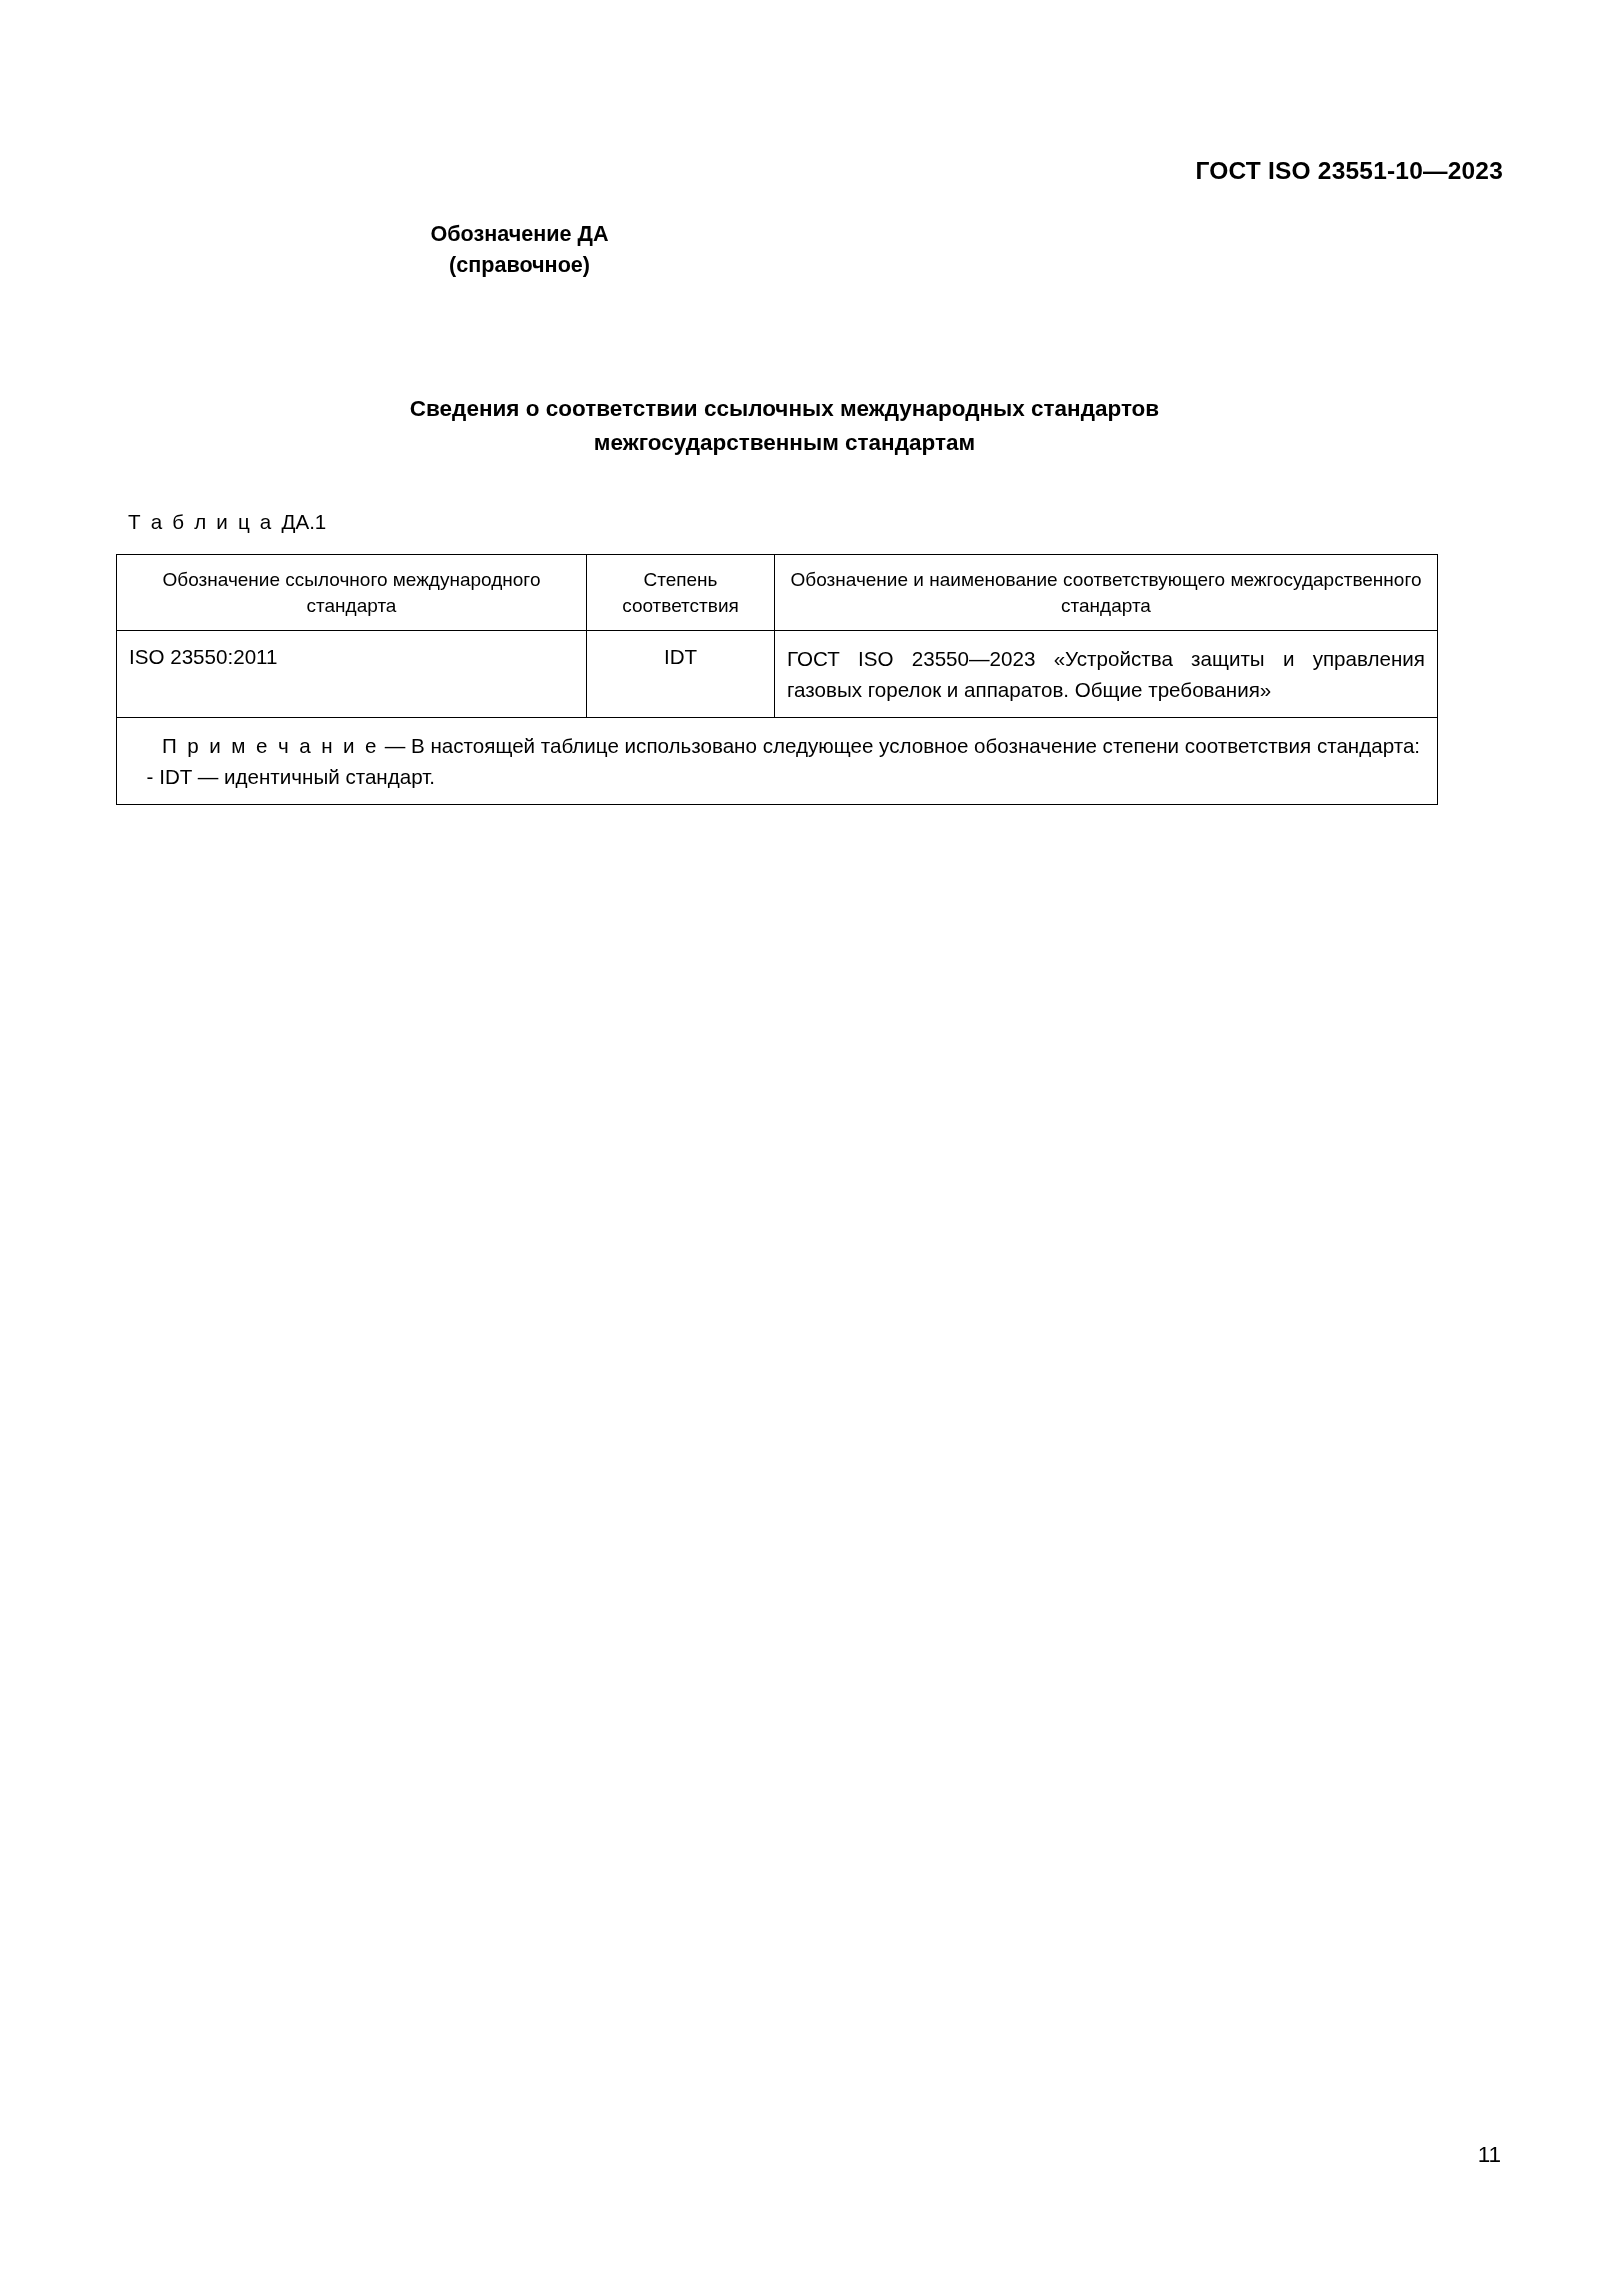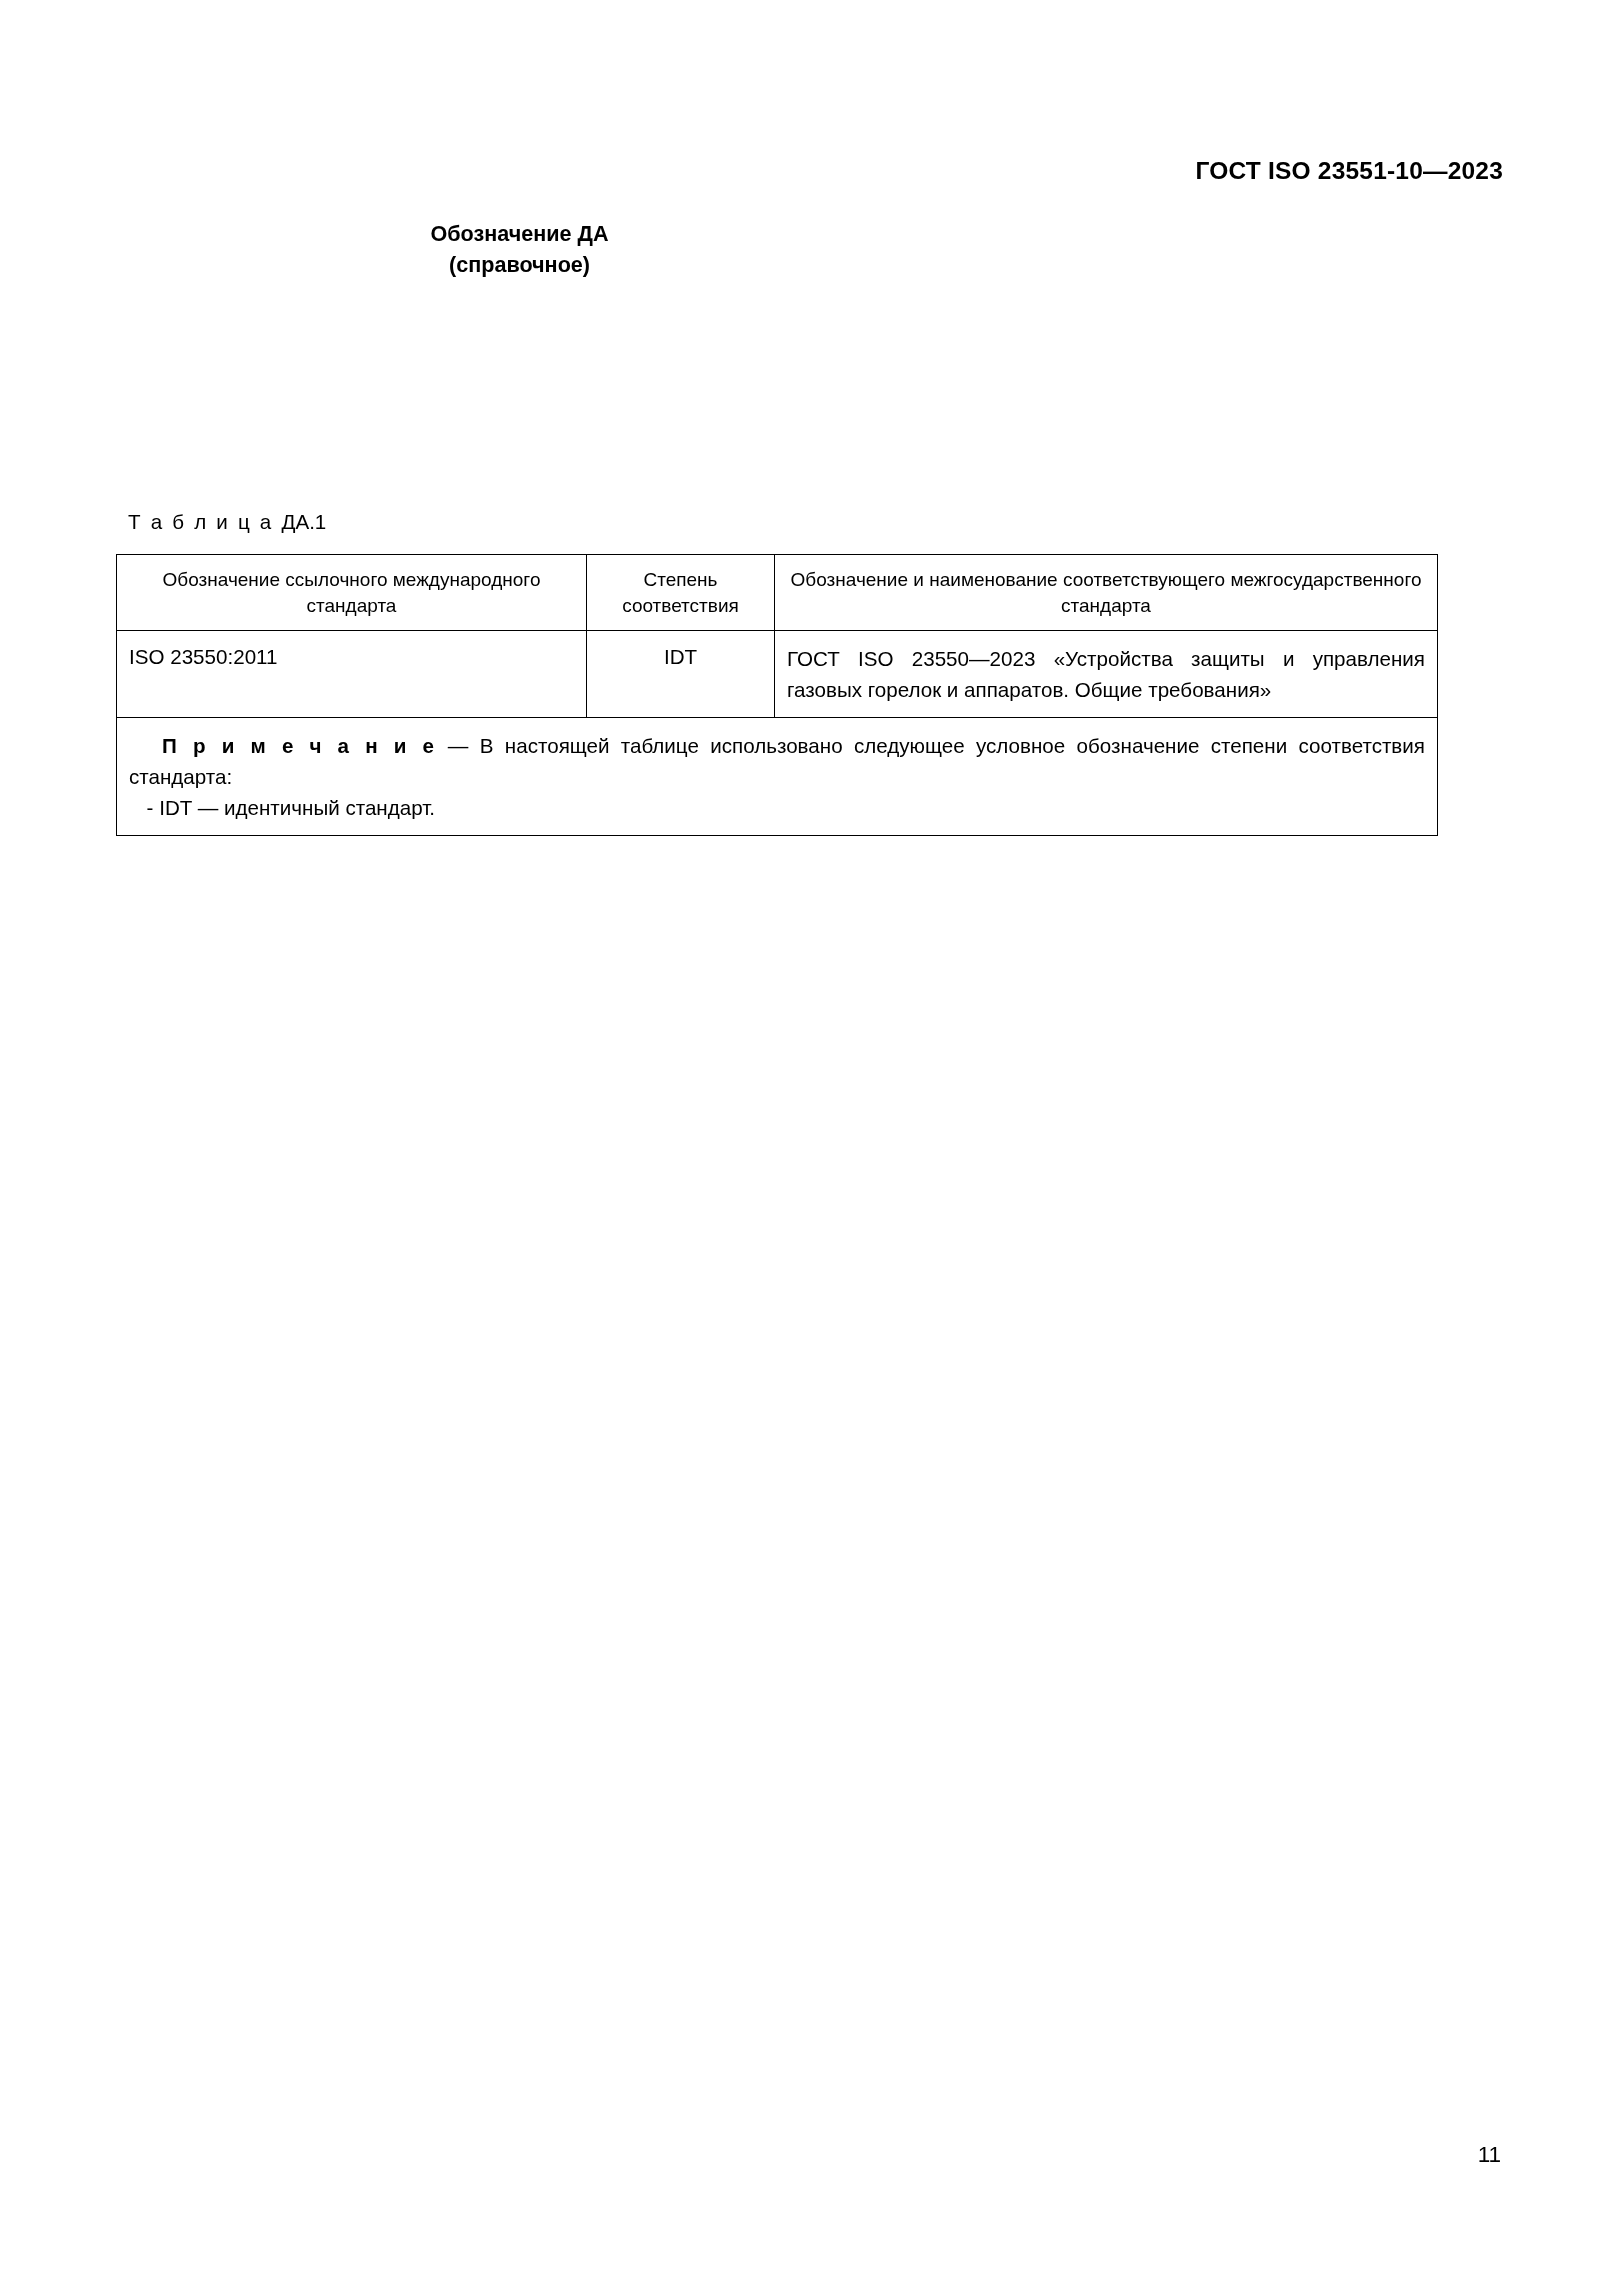--- a/index.html
+++ b/index.html
@@ -124,21 +124,20 @@
     line-height: 31px;
     padding: 15.7px 19.6px 13.7px 17.6px;
   }
   .note-p1 {
     text-indent: 33px;
     text-align: justify;
     text-align-last: left;
   }
   .note-label {
     letter-spacing: 2.4px;
-    font-weight: bold;
   }
   .note-p2 {
     margin-top: 0;
     padding-left: 17.6px;
   }
 
   .page-number {
     position: absolute;
     bottom: 125px;
     right: 120px;
@@ -150,20 +149,24 @@
 
 <div class="page">
 
   <div class="header-std">ГОСТ ISO 23551-10—2023</div>
 
   <div class="annex-block">
     <div>Обозначение ДА</div>
     <div class="annex-sub">(справочное)</div>
   </div>
 
+  <div class="title-block">
+    <div>Сведения о соответствии ссылочных международных стандартов</div>
+    <div>межгосударственным  стандартам</div>
+  </div>
 
   <div class="table-caption">
     <span>Т а б л и ц а</span>
     <span class="cap-num">ДА.1</span>
   </div>
 
   <table class="da">
     <colgroup>
       <col class="col1">
       <col class="col2">

